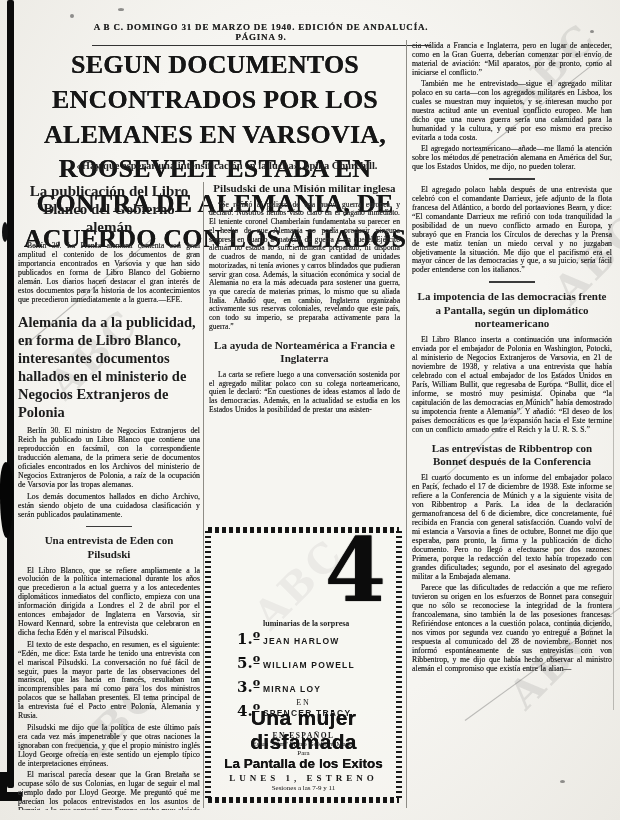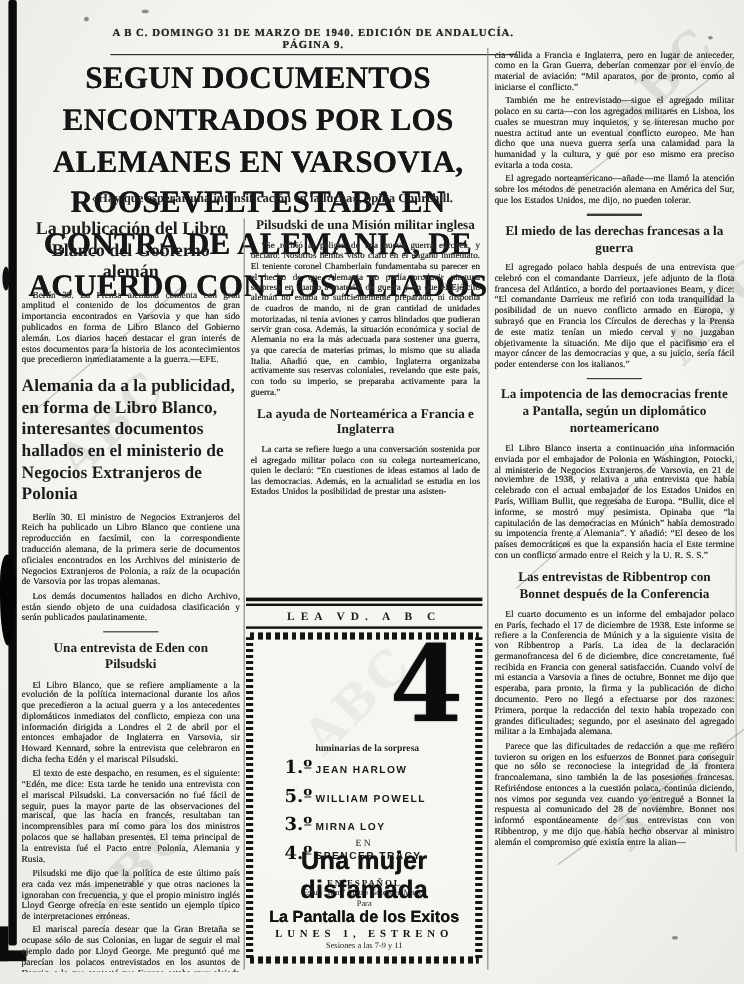--- a/index.html
+++ b/index.html
@@ -144,26 +144,20 @@
 
   </div>
 
   <div class="col col-mid">
     <div class="sec-head" style="margin-top:0;">Pilsudski de una Misión militar inglesa</div>
     <p>“Se refirió al peligro de una nueva guerra europea, y declaró: Nosotros hemos visto claro en el engaño inmediato. El teniente coronel Chamberlain fundamentaba su parecer en el hecho de que Alemania no podía producir ninguna sorpresa en cuanto a material de guerra y en que el Ejército alemán no estaba lo suficientemente preparado, ni disponía de cuadros de mando, ni de gran cantidad de unidades motorizadas, ni tenía aviones y carros blindados que pudieran servir gran cosa. Además, la situación económica y social de Alemania no era la más adecuada para sostener una guerra, ya que carecía de materias primas, lo mismo que su aliada Italia. Añadió que, en cambio, Inglaterra organizaba activamente sus reservas coloniales, revelando que este país, con todo su imperio, se preparaba activamente para la guerra.”</p>
     <div class="sec-head">La ayuda de Norteamérica a Francia e Inglaterra</div>
     <p>La carta se refiere luego a una conversación sostenida por el agregado militar polaco con su colega norteamericano, quien le declaró: “En cuestiones de ideas estamos al lado de las democracias. Además, en la actualidad se estudia en los Estados Unidos la posibilidad de prestar una asisten-</p>
   </div>
 
-  <div class="banner">
-    <div class="ln-a"></div>
-    <div class="ln-a"></div>
-    <div class="txt">LEA VD. A B C</div>
-    <div class="ln-b"></div>
-  </div>
 
   <div class="ad">
     <div class="ad-strip-t"></div>
     <div class="ad-strip-b"></div>
     <div class="ad-strip-l"></div>
     <div class="ad-strip-r"></div>
     <div class="ad-number">4</div>
     <div class="ad-tagline">luminarias de la sorpresa</div>
     <div class="ad-stars">
       <div class="star-row">
@@ -191,21 +185,20 @@
     <div class="ad-c ad-screen">La Pantalla de los Exitos</div>
     <div class="ad-c ad-premiere">LUNES 1, ESTRENO</div>
     <div class="ad-c ad-sessions">Sesiones a las 7-9 y 11</div>
   </div>
 
   <div class="col col-right">
     <p class="noindent">cia válida a Francia e Inglaterra, pero en lugar de anteceder, como en la Gran Guerra, deberían comenzar por el envío de material de aviación: “Mil aparatos, por de pronto, como al iniciarse el conflicto.”</p>
     <p>También me he entrevistado—sigue el agregado militar polaco en su carta—con los agregados militares en Lisboa, los cuales se muestran muy inquietos, y se interesan mucho por nuestra actitud ante un eventual conflicto europeo. Me han dicho que una nueva guerra sería una calamidad para la humanidad y la cultura, y que por eso mismo era preciso evitarla a toda costa.</p>
     <p>El agregado norteamericano—añade—me llamó la atención sobre los métodos de penetración alemana en América del Sur, que los Estados Unidos, me dijo, no pueden tolerar.</p>
     <div class="divider"></div>
-    <div class="sec-head">El miedo de las derechas francesas a la guerra</div>
     <p>El agregado polaco habla después de una entrevista que celebró con el comandante Darrieux, jefe adjunto de la flota francesa del Atlántico, a bordo del portaaviones Bearn, y dice: “El comandante Darrieux me refirió con toda tranquilidad la posibilidad de un nuevo conflicto armado en Europa, y subrayó que en Francia los Círculos de derechas y la Prensa de este matiz tenían un miedo cerval y no juzgaban objetivamente la situación. Me dijo que el pacifismo era el mayor cáncer de las democracias y que, a su juicio, sería fácil poder entenderse con los italianos.”</p>
     <div class="divider"></div>
     <div class="sec-head">La impotencia de las democracias frente a Pantalla, según un diplomático norteamericano</div>
     <p>El Libro Blanco inserta a continuación una información enviada por el embajador de Polonia en Washington, Potocki, al ministerio de Negocios Extranjeros de Varsovia, en 21 de noviembre de 1938, y relativa a una entrevista que había celebrado con el actual embajador de los Estados Unidos en París, William Bullit, que regresaba de Europa. “Bullit, dice el informe, se mostró muy pesimista. Opinaba que “la capitulación de las democracias en Múnich” había demostrado su impotencia frente a Alemania”. Y añadió: “El deseo de los países democráticos es que la expansión hacia el Este termine con un conflicto armado entre el Reich y la U. R. S. S.”</p>
     <div class="sec-head">Las entrevistas de Ribbentrop con Bonnet después de la Conferencia</div>
     <p>El cuarto documento es un informe del embajador polaco en París, fechado el 17 de diciembre de 1938. Este informe se refiere a la Conferencia de Múnich y a la siguiente visita de von Ribbentrop a París. La idea de la declaración germanofrancesa del 6 de diciembre, dice concretamente, fué recibida en Francia con general satisfacción. Cuando volví de mi estancia a Varsovia a fines de octubre, Bonnet me dijo que esperaba, para pronto, la firma y la publicación de dicho documento. Pero no llegó a efectuarse por dos razones: Primera, porque la redacción del texto había tropezado con grandes dificultades; segundo, por el asesinato del agregado militar a la Embajada alemana.</p>
     <p>Parece que las dificultades de redacción a que me refiero tuvieron su origen en los esfuerzos de Bonnet para conseguir que no sólo se reconociese la integridad de la frontera francoalemana, sino también la de las posesiones francesas. Refiriéndose entonces a la cuestión polaca, continúa diciendo, nos vimos por segunda vez cuando yo entregué a Bonnet la respuesta al comunicado del 28 de noviembre. Bonnet nos informó espontáneamente de sus entrevistas con von Ribbentrop, y me dijo que había hecho observar al ministro alemán el compromiso que existía entre la alian—</p>
   </div>
 
 </div>

